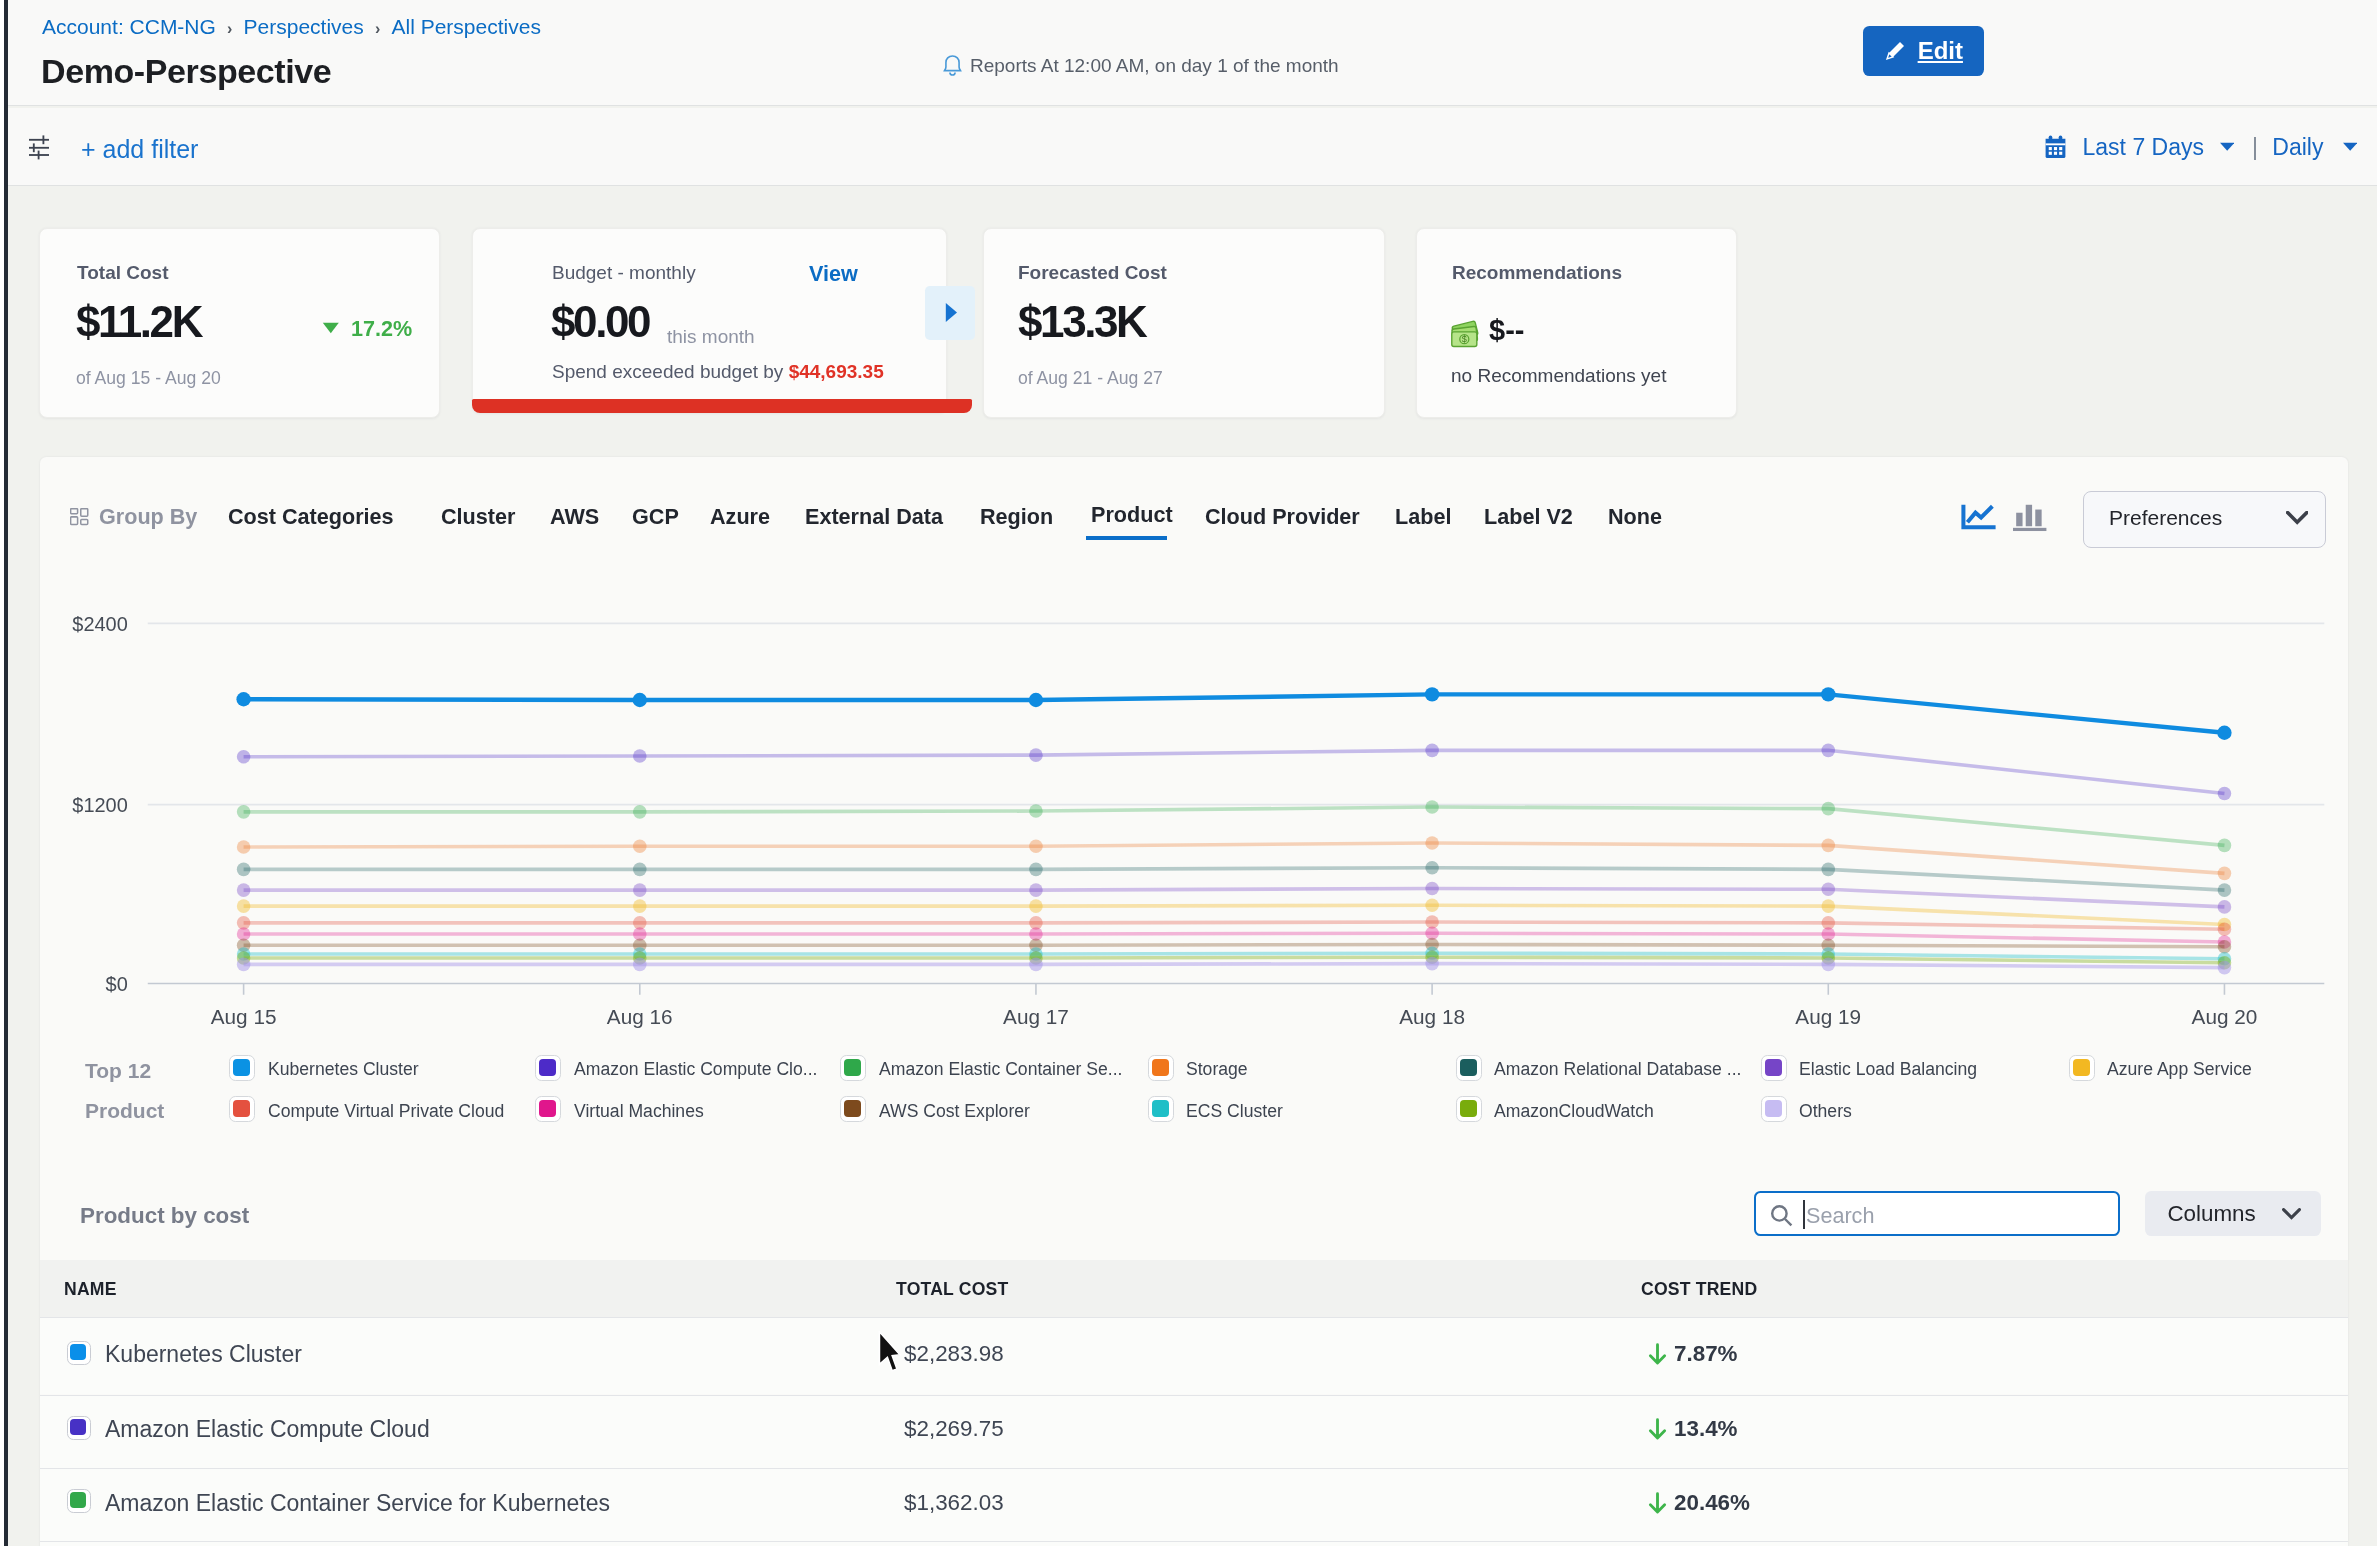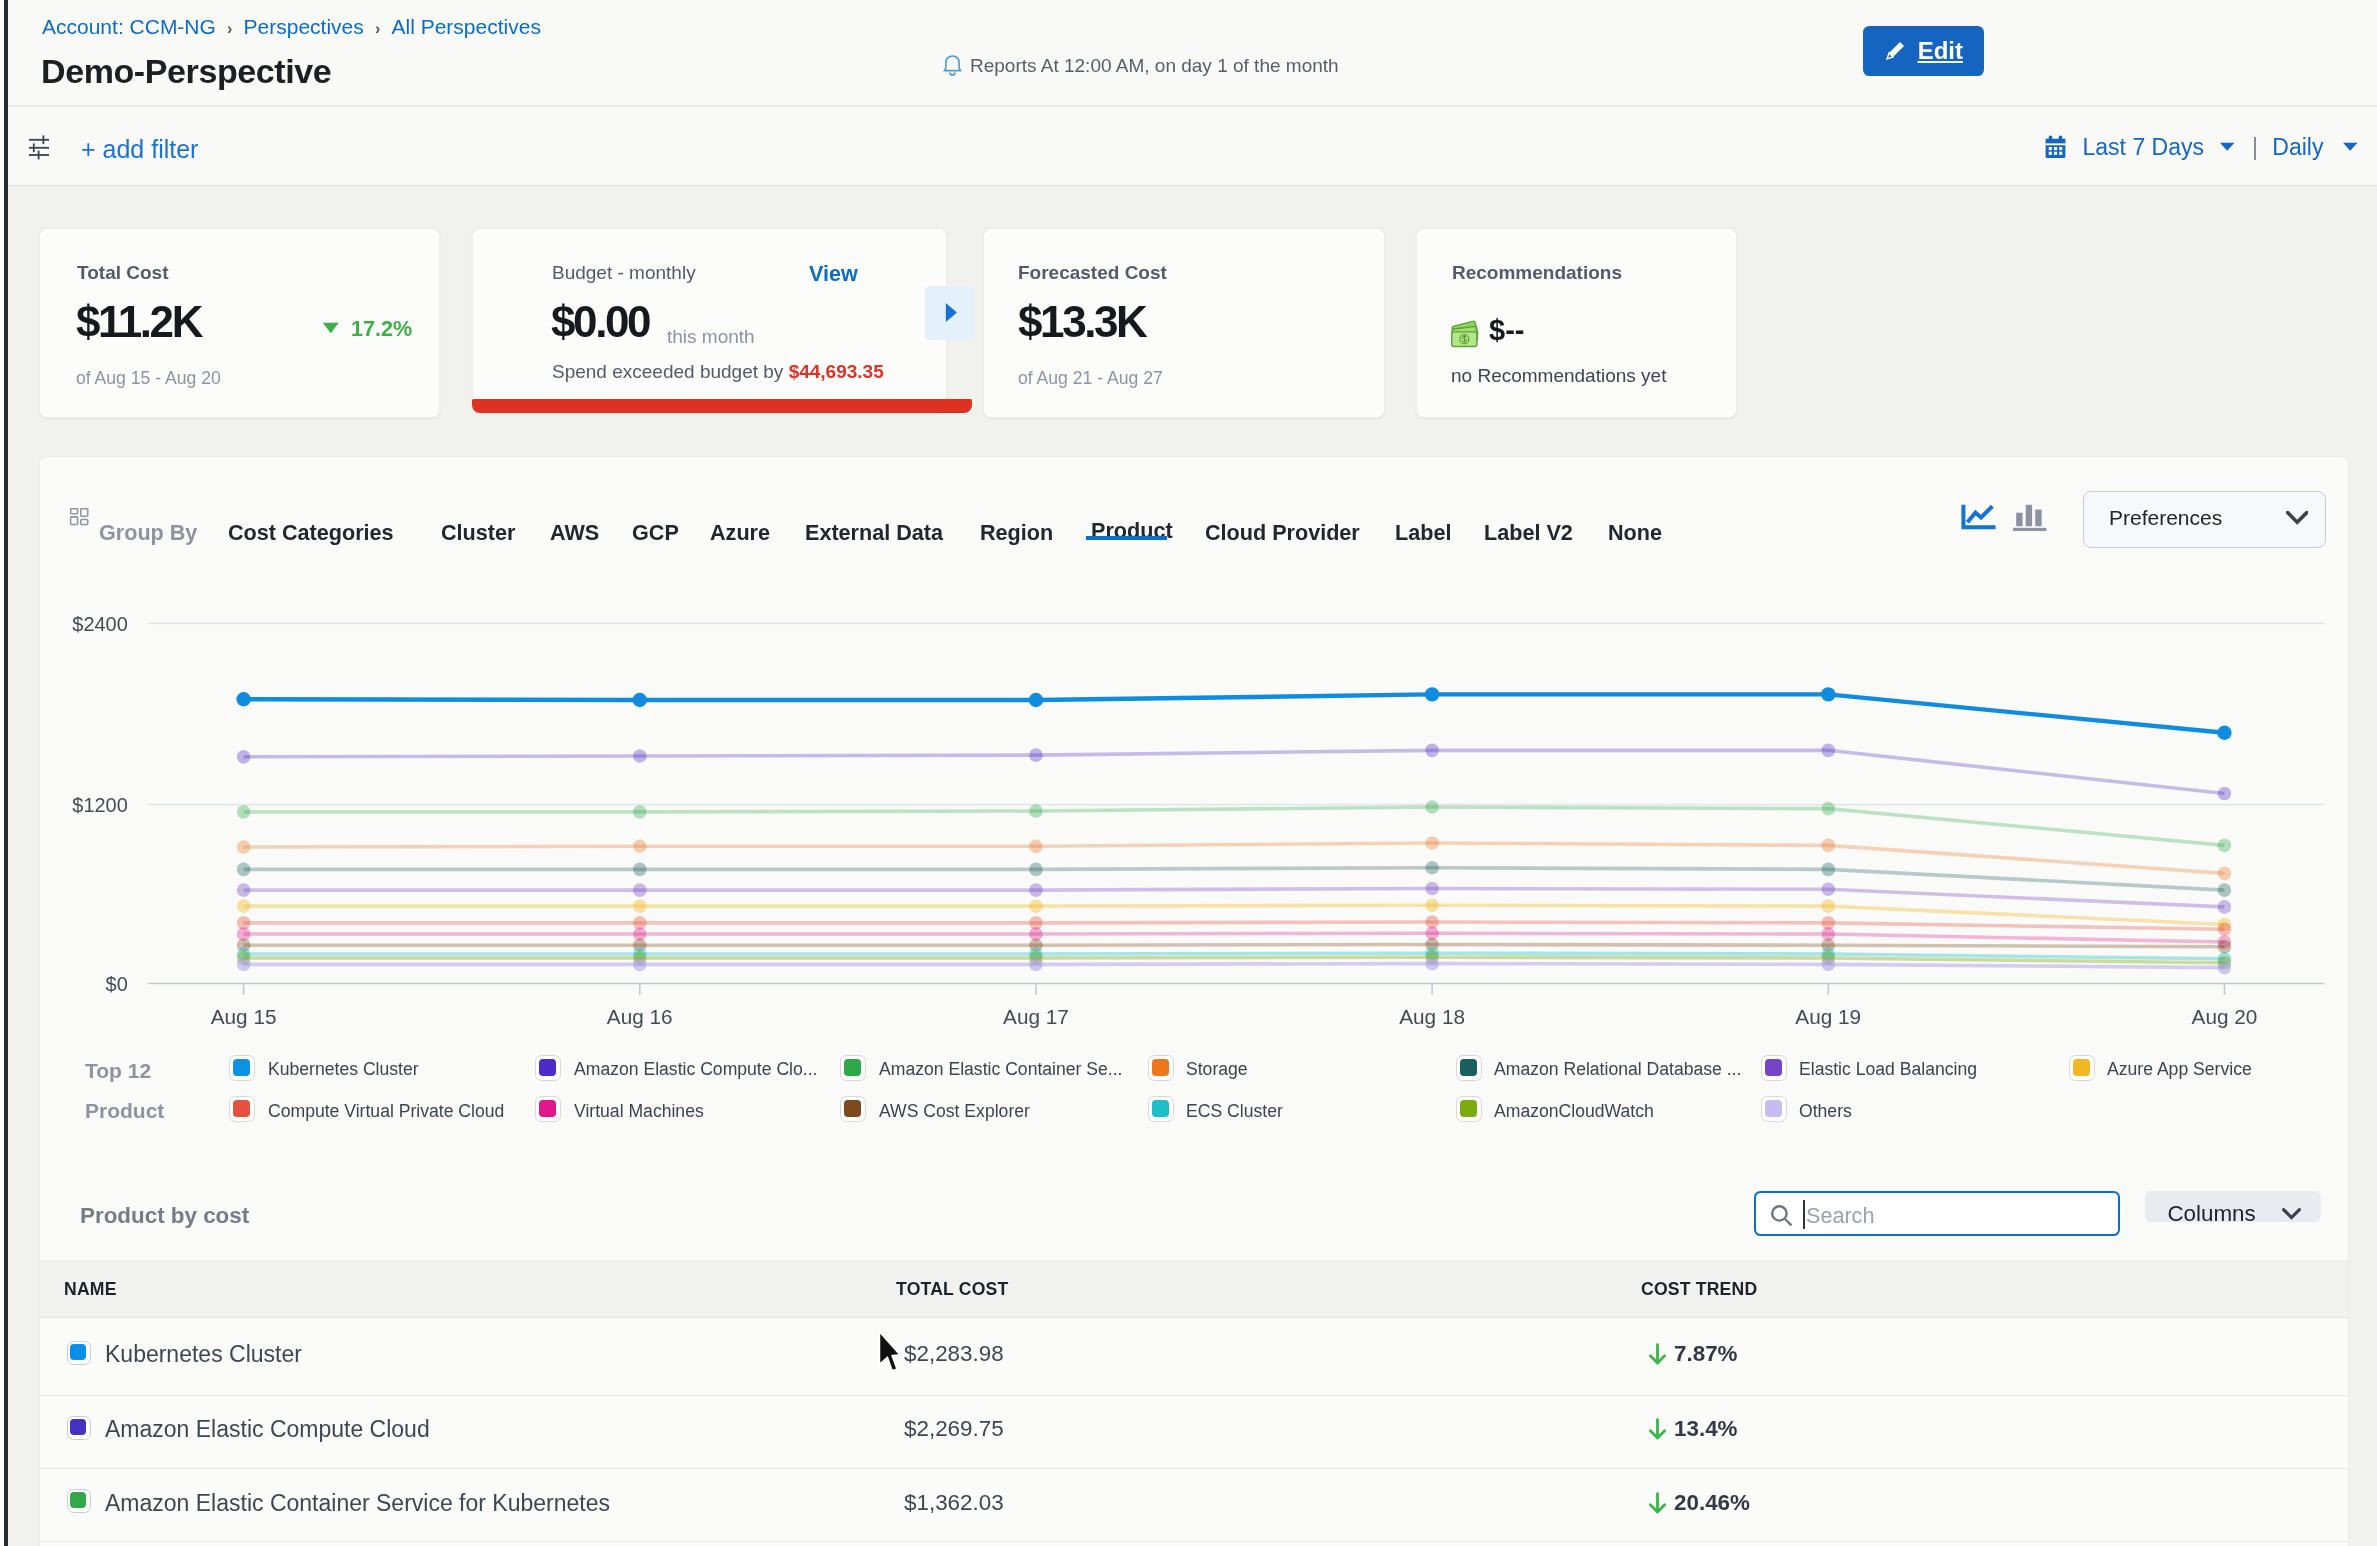--- a/index.html
+++ b/index.html
@@ -31,34 +31,34 @@
   .ctitle { font-size:19px; color:#545a6b; }
   .cbig { font-size:44px; font-weight:700; color:#17191e; letter-spacing:-2.4px; }
   .csub { font-size:17.6px; color:#8e93a3; }
   #card1 { left:39px; top:228px; width:401px; height:190px; }
   #card2 { left:472px; top:228px; width:475px; height:185px;text-decoration:underline; }
   #card3 { left:983px; top:228px; width:402px; height:190px; }
   #card4 { left:1416px; top:228px; width:321px; height:190px; }
 
   
   #panel { left:40px; top:457px; width:2308px; height:1090px; background:#fafaf8; border-radius:6.4px 6.4px 0 0; box-shadow:0 0.8px 2.4px rgba(40,41,61,0.08); }
-  .tab { position:absolute; top:504px; font-size:21.6px; font-weight:600; color:#22262e;margin-top:16px; }
+  .tab { position:absolute; top:504px; font-size:21.6px; font-weight:600; color:#22262e; }
   .gb { color:#8f93a0; }
 
   
   .sw { position:absolute; width:26px; height:26px; border-radius:6.4px; border:1.6px solid #d5d8dc; background:#fff; }
   .sw i { position:absolute; left:3.2px; top:3.2px; width:17px; height:17px; border-radius:4px; display:block; }
   .leg { position:absolute; font-size:17.6px; color:#3d4450; }
   .lgh { position:absolute; font-size:21px; font-weight:600; color:#8f93a0; }
 
   
   #pbc { left:80px; top:1203px; font-size:22.4px; font-weight:600; color:#767b88; }
   #search { left:1754px; top:1191px; width:366px; height:45px; background:#fff; border:2px solid #0b6ec9; border-radius:6.4px; }
   #search span { position:absolute; left:50px; top:9.6px; font-size:21.6px; color:#9aa0ac; }
-  #columns { left:2145px; top:1191px; width:176px; height:31px; background:#e9ebf0; border-radius:6.4px; font-size:22.4px; color:#23252b; }
+  #columns { left:2145px; top:1191px; width:176px; height:45px; background:#e9ebf0; border-radius:6.4px; font-size:22.4px; color:#23252b; }
   .th { position:absolute; top:1279px; font-size:17.6px; font-weight:700; color:#1d222b; letter-spacing:0.2px; }
   #thead-band { left:40px; top:1260px; width:2308px; height:58px; background:#f1f2f0; }
   .row { position:absolute; left:40px; width:2308px; background:#fbfcfa; border-top:1.6px solid #e3e5e8; }
   .rname { position:absolute; left:66px; font-size:23px; color:#3f4653; }
   .rcost { position:absolute; left:904px; font-size:22.4px; color:#3f4653; }
   .rtrend { position:absolute; left:1674px; font-size:22.4px; font-weight:600; color:#323945; }
   .rsw { position:absolute; left:67px; width:24px; height:24px; border-radius:6.4px; border:1.6px solid #c9ccd3; background:#fff; }
   .rsw i { position:absolute; left:2.4px; top:2.4px; width:16px; height:16px; border-radius:4px; display:block; }
 </style>
 </head>

